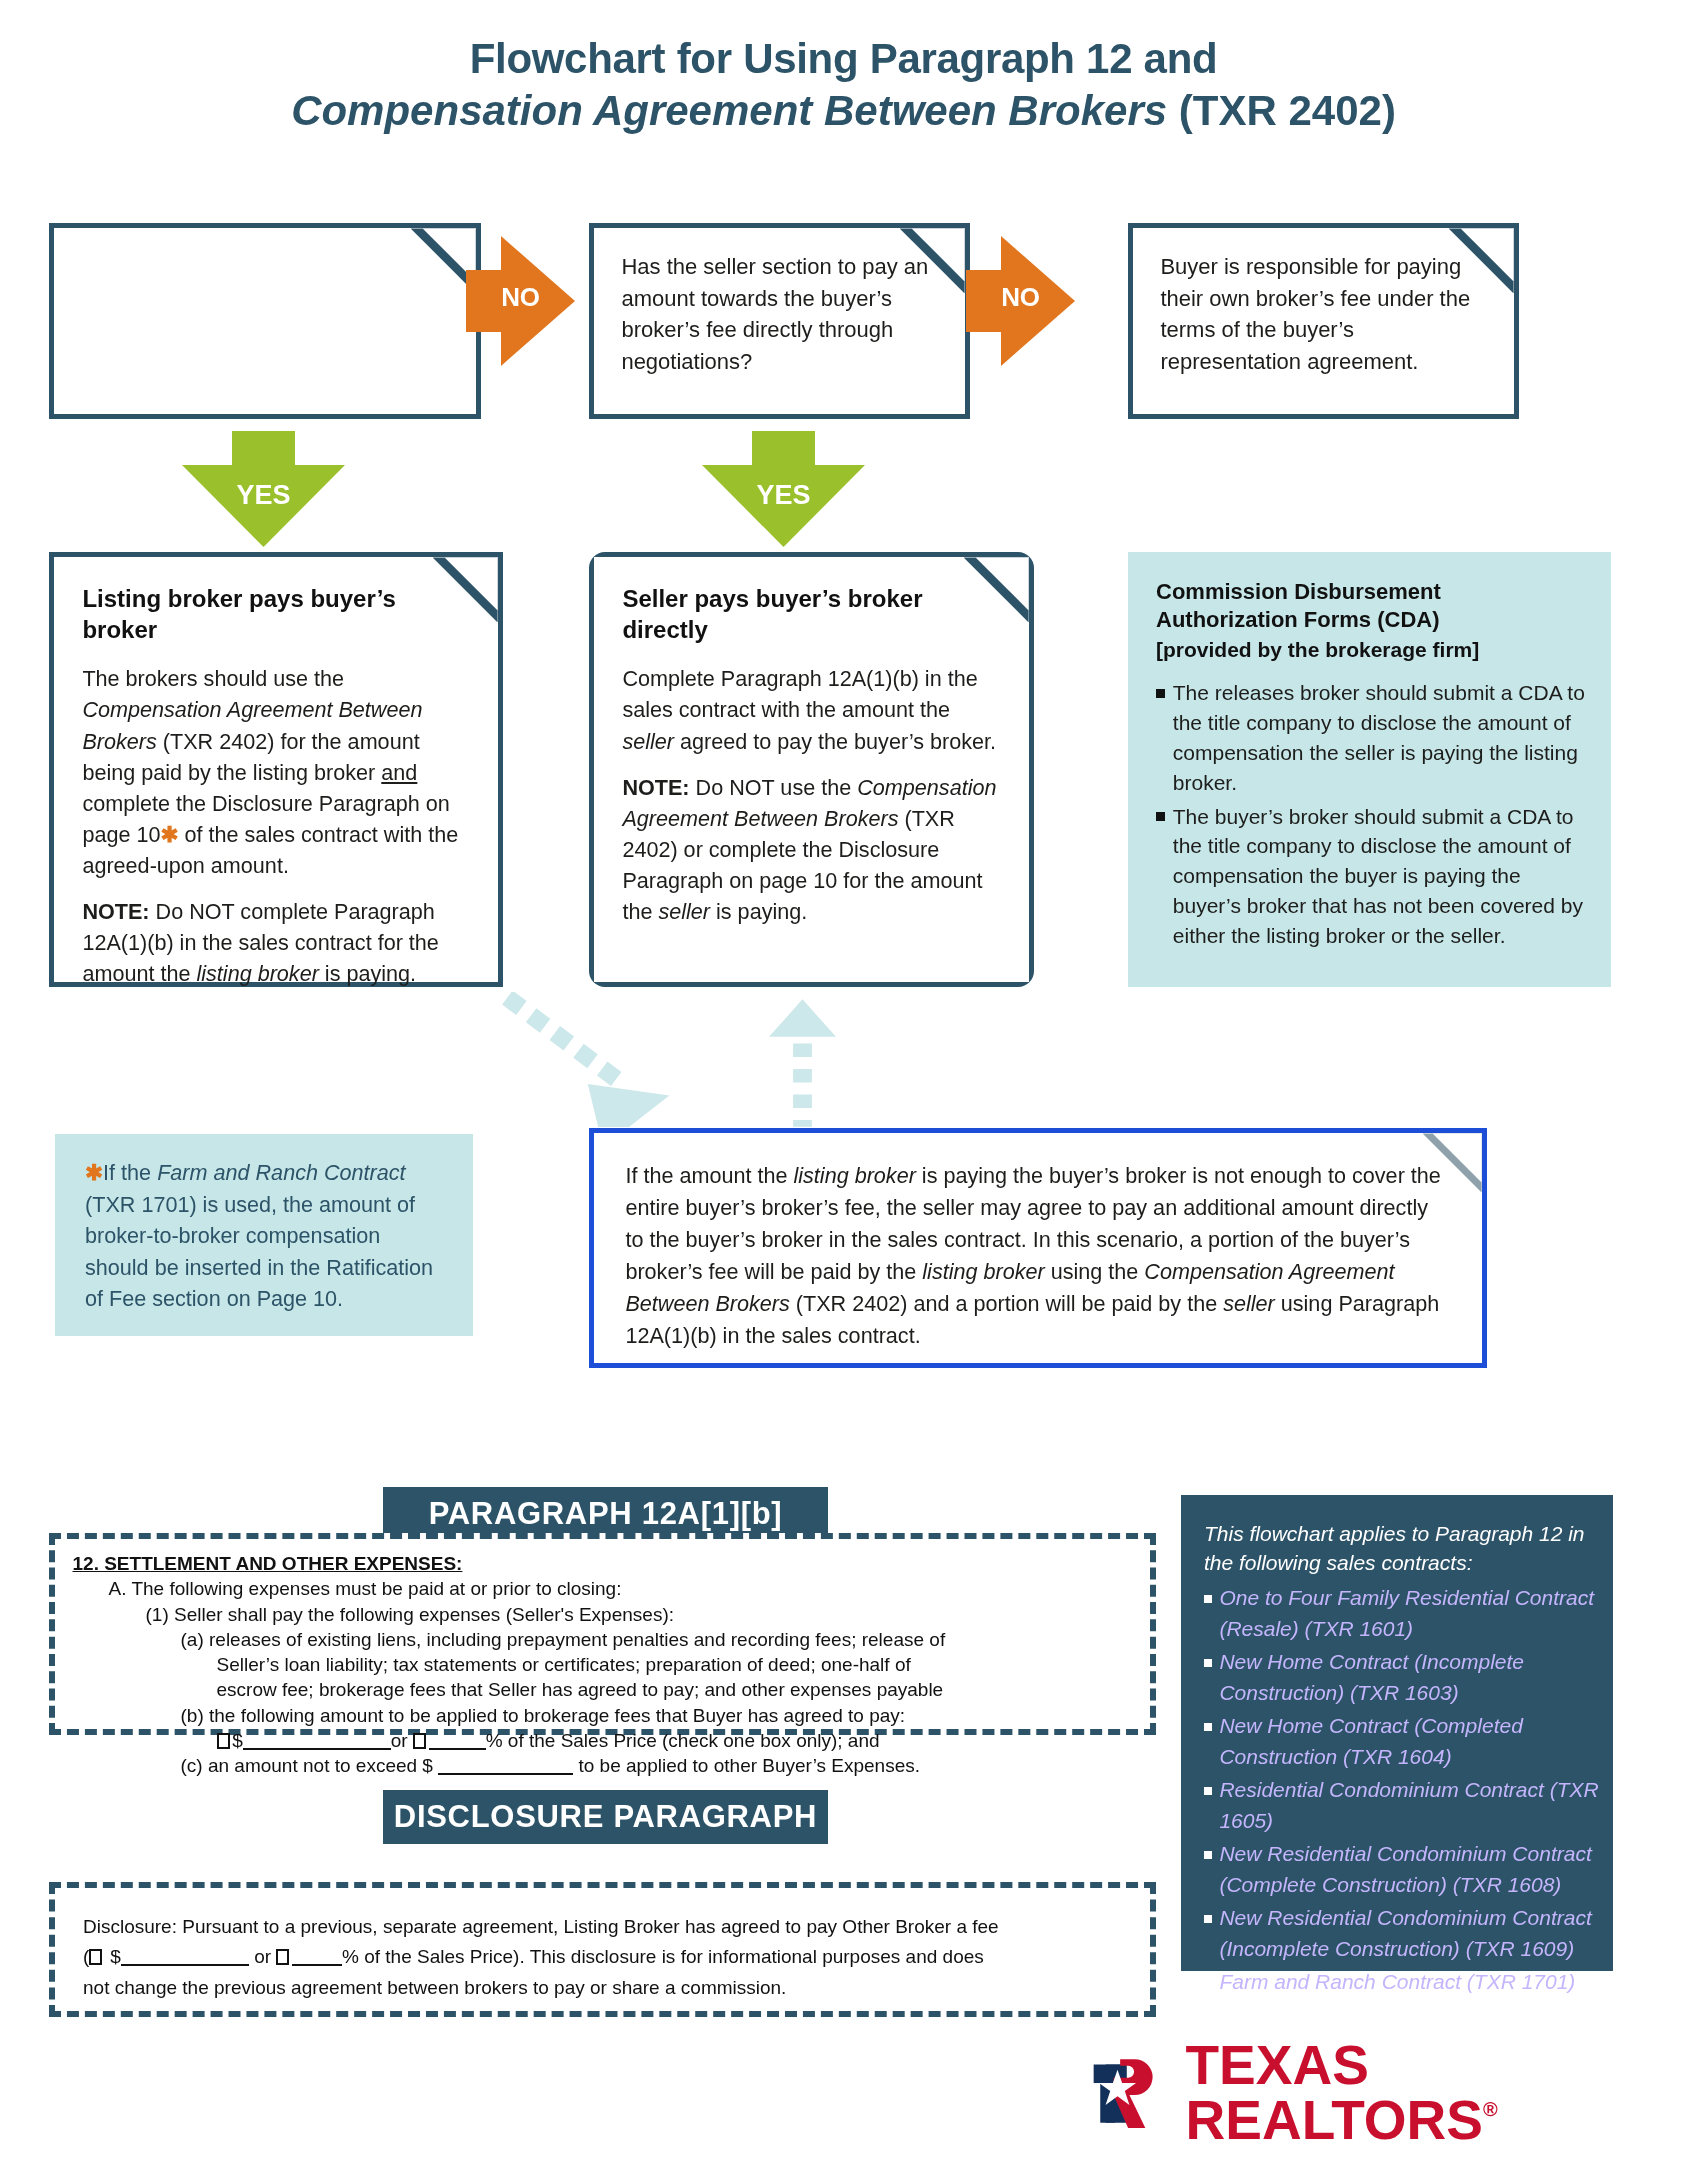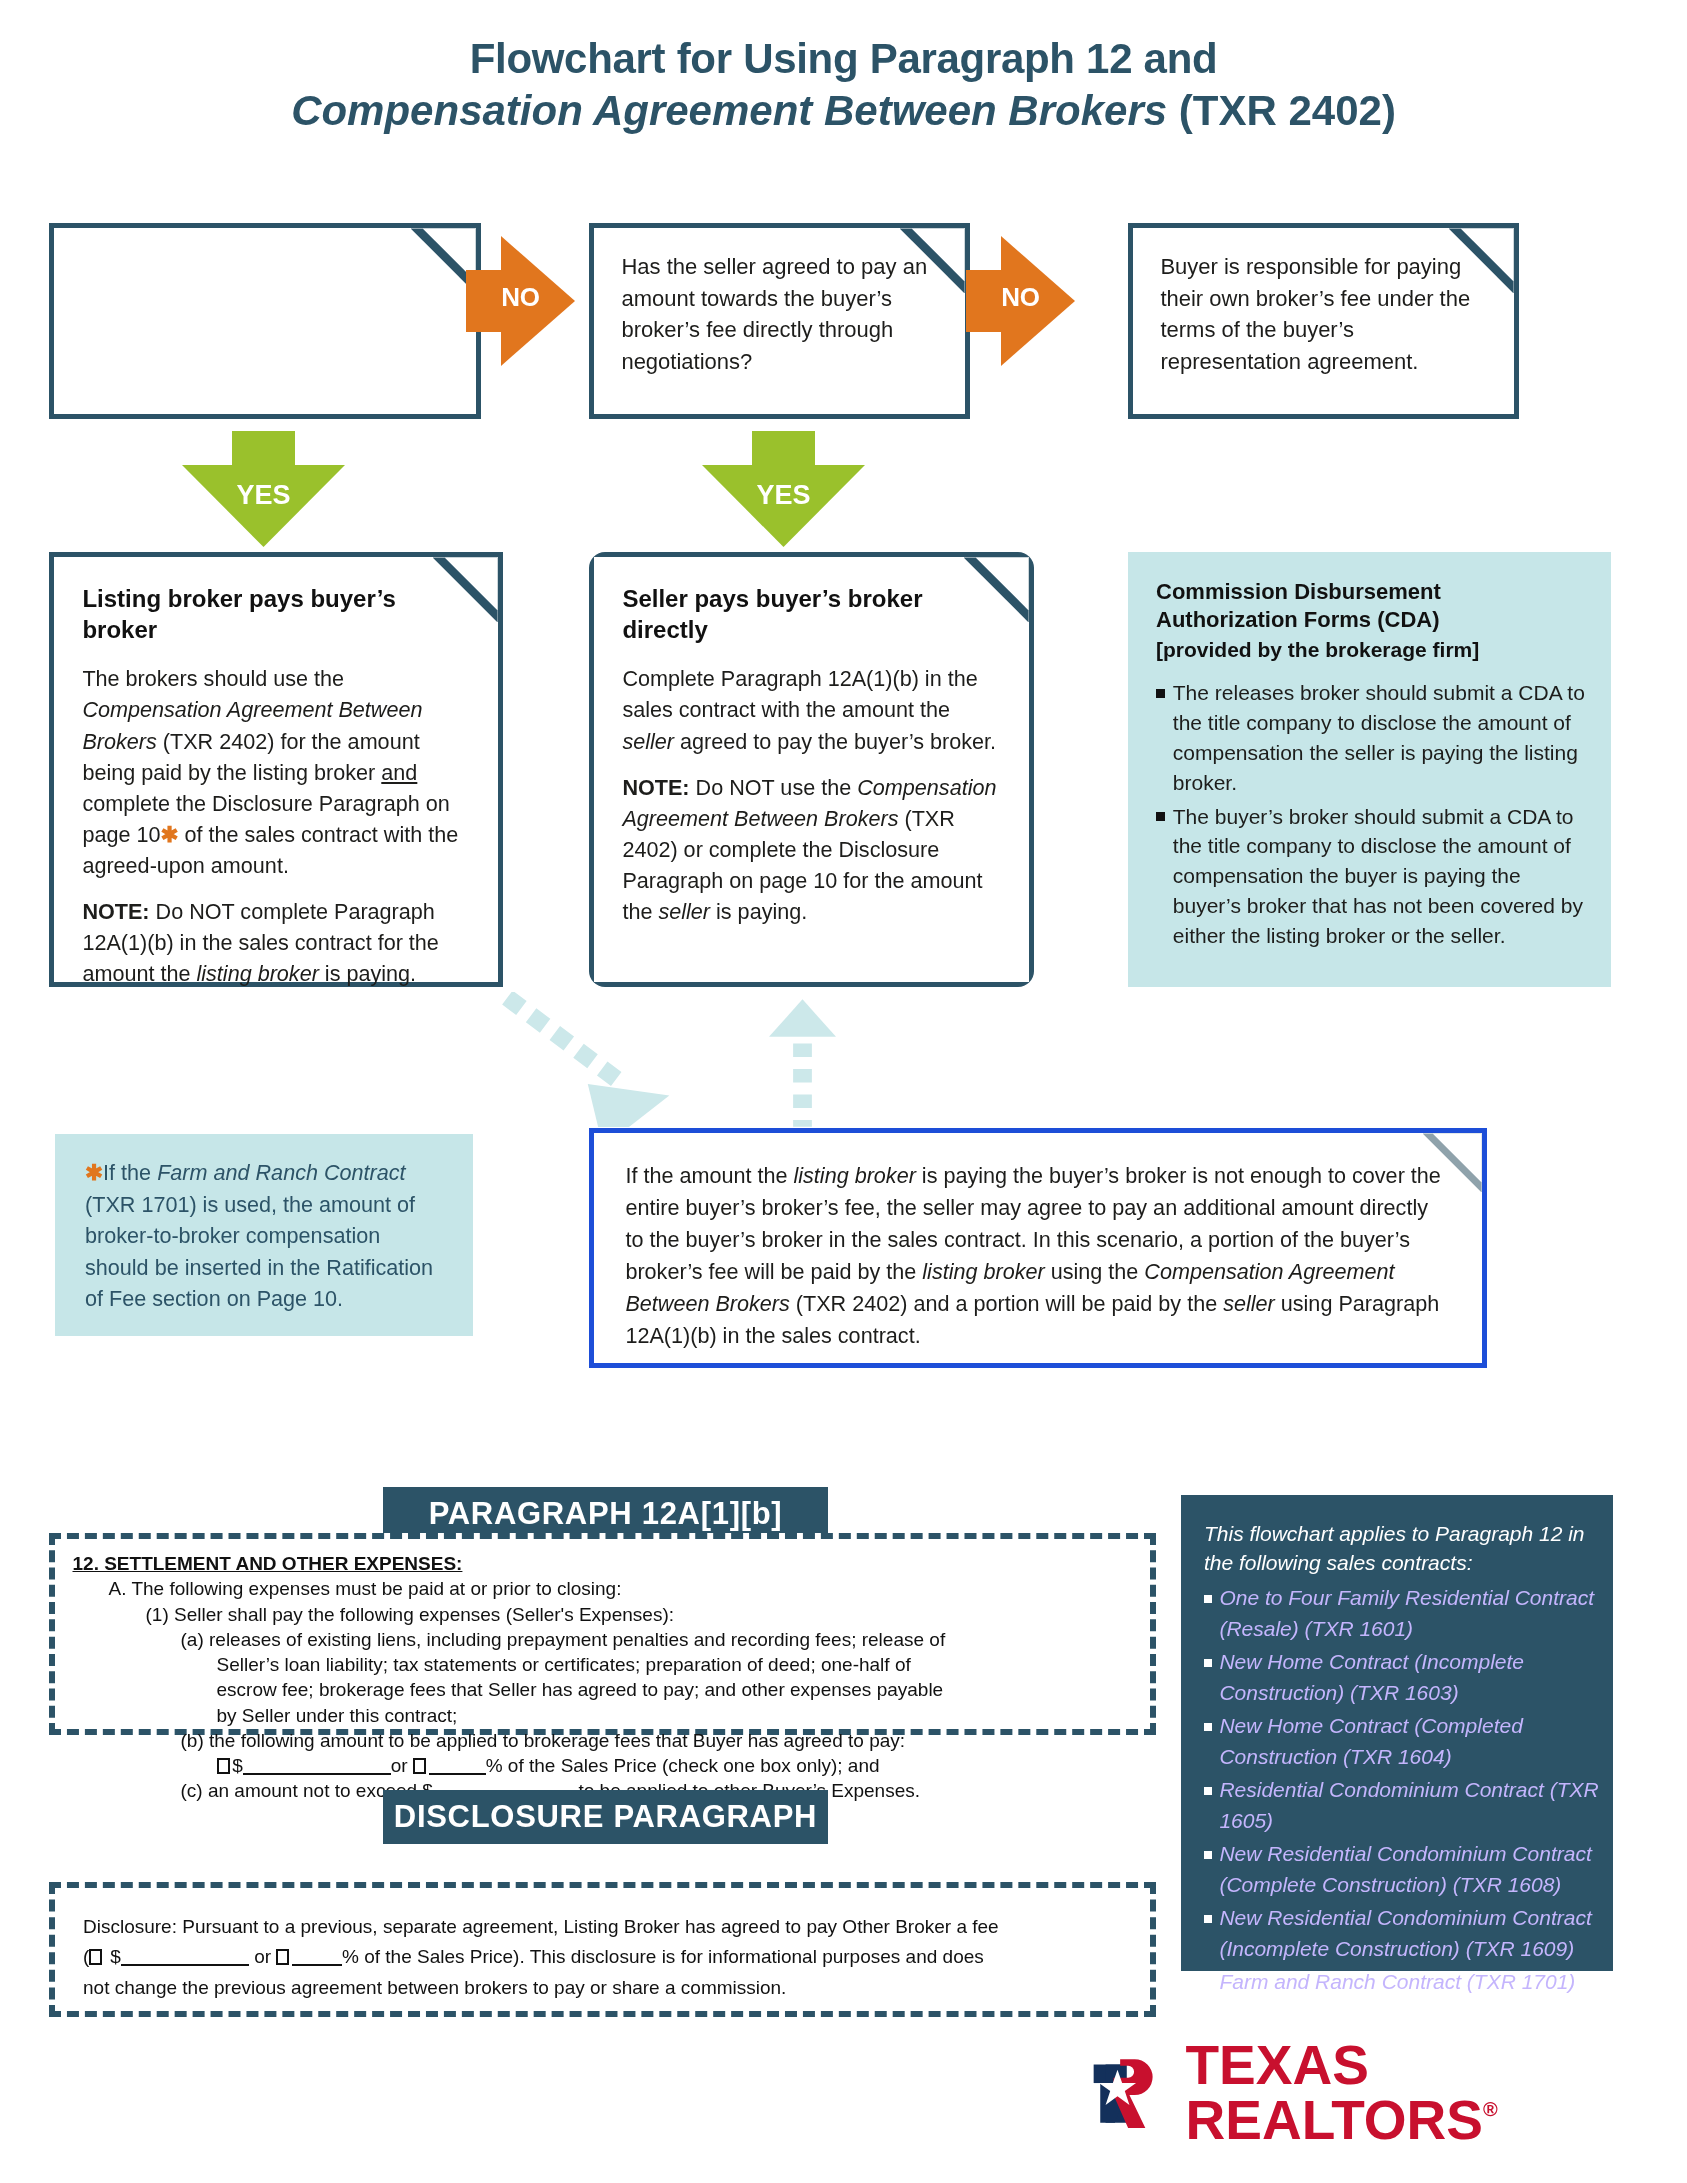--- a/index.html
+++ b/index.html
@@ -224,21 +224,21 @@
 <div class="no-arrow" style="left:466px; top:236px; width:111px; height:130px;">
   <div class="shaft"></div>
   <div class="head"></div>
   <div class="lbl">NO</div>
 </div>
 
 <div class="note-box" style="left:589px; top:223px; width:381px; height:196px;">
   <div class="inner">
     <div class="fold-outer"></div>
     <div class="fold-inner"></div>
-    <div class="q-text">Has the seller agreed to pay an amount towards the buyer’s broker’s fee directly through negotiations?</div>
+    <div class="q-text">Has the seller section to pay an amount towards the buyer’s broker’s fee directly through negotiations?</div>
   </div>
 </div>
 
 <div class="no-arrow" style="left:966px; top:236px; width:111px; height:130px;">
   <div class="shaft"></div>
   <div class="head"></div>
   <div class="lbl">NO</div>
 </div>
 
 <div class="note-box" style="left:1128px; top:223px; width:391px; height:196px;">
@@ -322,21 +322,20 @@
 </div>
 
 <div class="dash-box" style="left:49px; top:1533px; width:1107px; height:202px; padding:12px 17.5px;">
   <div class="excerpt">
     <div class="bd" style="text-decoration:underline;">12. SETTLEMENT AND OTHER EXPENSES:</div>
     <div class="ind1">A. The following expenses must be paid at or prior to closing:</div>
     <div class="ind2">(1) Seller shall pay the following expenses (Seller's Expenses):</div>
     <div class="ind3">(a) releases of existing liens, including prepayment penalties and recording fees; release of</div>
     <div class="hang">Seller’s loan liability; tax statements or certificates; preparation of deed; one-half of</div>
     <div class="hang">escrow fee; brokerage fees that Seller has agreed to pay; and other expenses payable</div>
-    <div class="hang">by Seller under this contract;</div>
     <div class="ind3">(b) the following amount to be applied to brokerage fees that Buyer has agreed to pay:</div>
     <div class="hang">
       <span class="ck"></span><span>$</span><span class="ln" style="width:148px;"></span><span>or</span> <span class="ck"></span><span class="ln" style="width:57px;"></span><span>% of the Sales Price  (check one box only); and</span>
     </div>
     <div class="ind3"><span>(c) an amount not to exceed $</span> <span class="ln" style="width:135px;"></span> <span>to be applied to other Buyer’s Expenses.</span></div>
   </div>
 </div>
 
 <div class="tag-band" style="left:383px; top:1790px; width:445px; height:54px; font-size:31px;">
   <span>DISCLOSURE PARAGRAPH</span>

